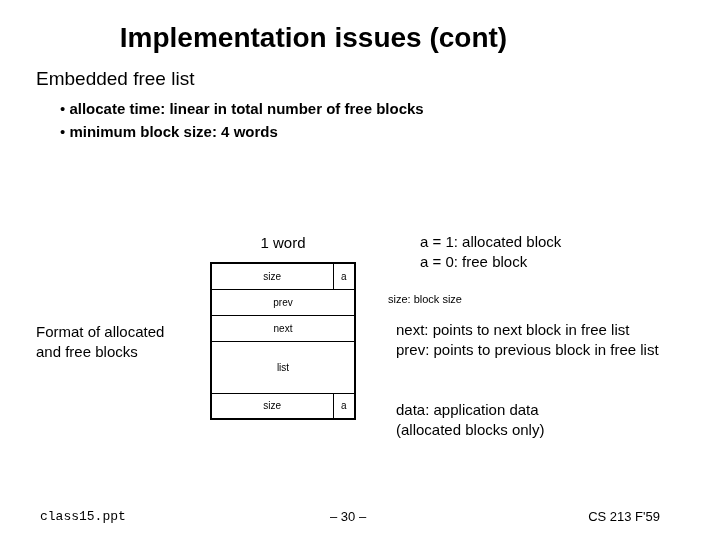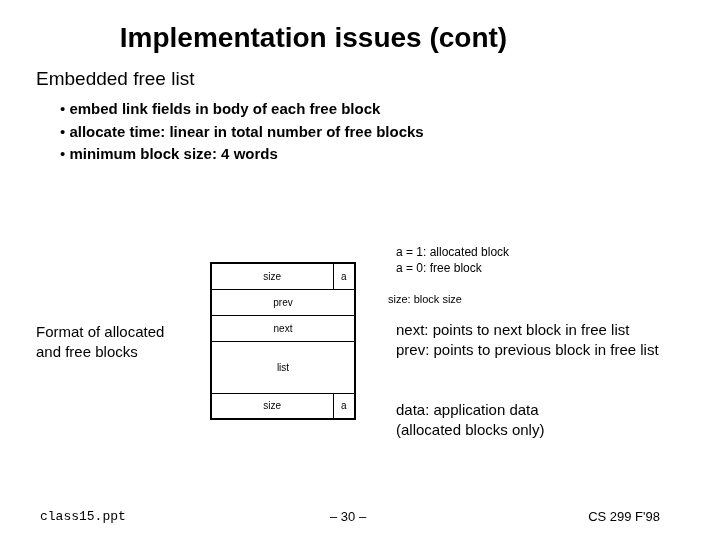--- a/index.html
+++ b/index.html
@@ -74,25 +74,24 @@
     position: absolute;
     left: 36px;
     top: 92px;
     width: 140px;
     font-size: 15px;
     line-height: 1.35;
   }
 
   .a-legend {
     position: absolute;
-    left: 396px;
+    left: 420px;
     top: 2px;
-    font-size: 12px;
-    line-height: 1.35;
-    margin-top: 12px;
+    font-size: 15px;
+    line-height: 1.35;
   }
   .size-legend {
     position: absolute;
     left: 388px;
     top: 62px;
     font-size: 11px;
     line-height: 1.35;
   }
   .np-legend {
     position: absolute;
@@ -135,27 +134,27 @@
 </style>
 </head>
 <body>
 
 <div class="slide">
 
   <div class="title">Implementation issues (cont)</div>
   <div class="subtitle">Embedded free list</div>
 
   <ul class="bullets">
-    <li>embed link fields in body of each free block</li>
     <li>allocate time: linear in total number of free blocks</li>
     <li>minimum block size: 4 words</li>
   </ul>
 
   <div class="diagram-area">
 
+    <div class="one-word">1 word</div>
 
     <table class="block-table">
       <tbody>
           <tr>
         <td>size</td>
         <td class="a-cell">a</td>
       </tr>
       <tr>
         <td colspan="2">prev</td>
       </tr>
@@ -189,16 +188,16 @@
     <div class="data-legend">
       <div>data: application data</div>
       <div>(allocated blocks only)</div>
     </div>
 
   </div>
 
   <div class="footer">
     <span class="fname">class15.ppt</span>
     <span class="page">– 30 –</span>
-    <span class="course">CS 299 F'98</span>
+    <span class="course">CS 213 F'59</span>
   </div>
 
 </div>
 
 </body></html>

